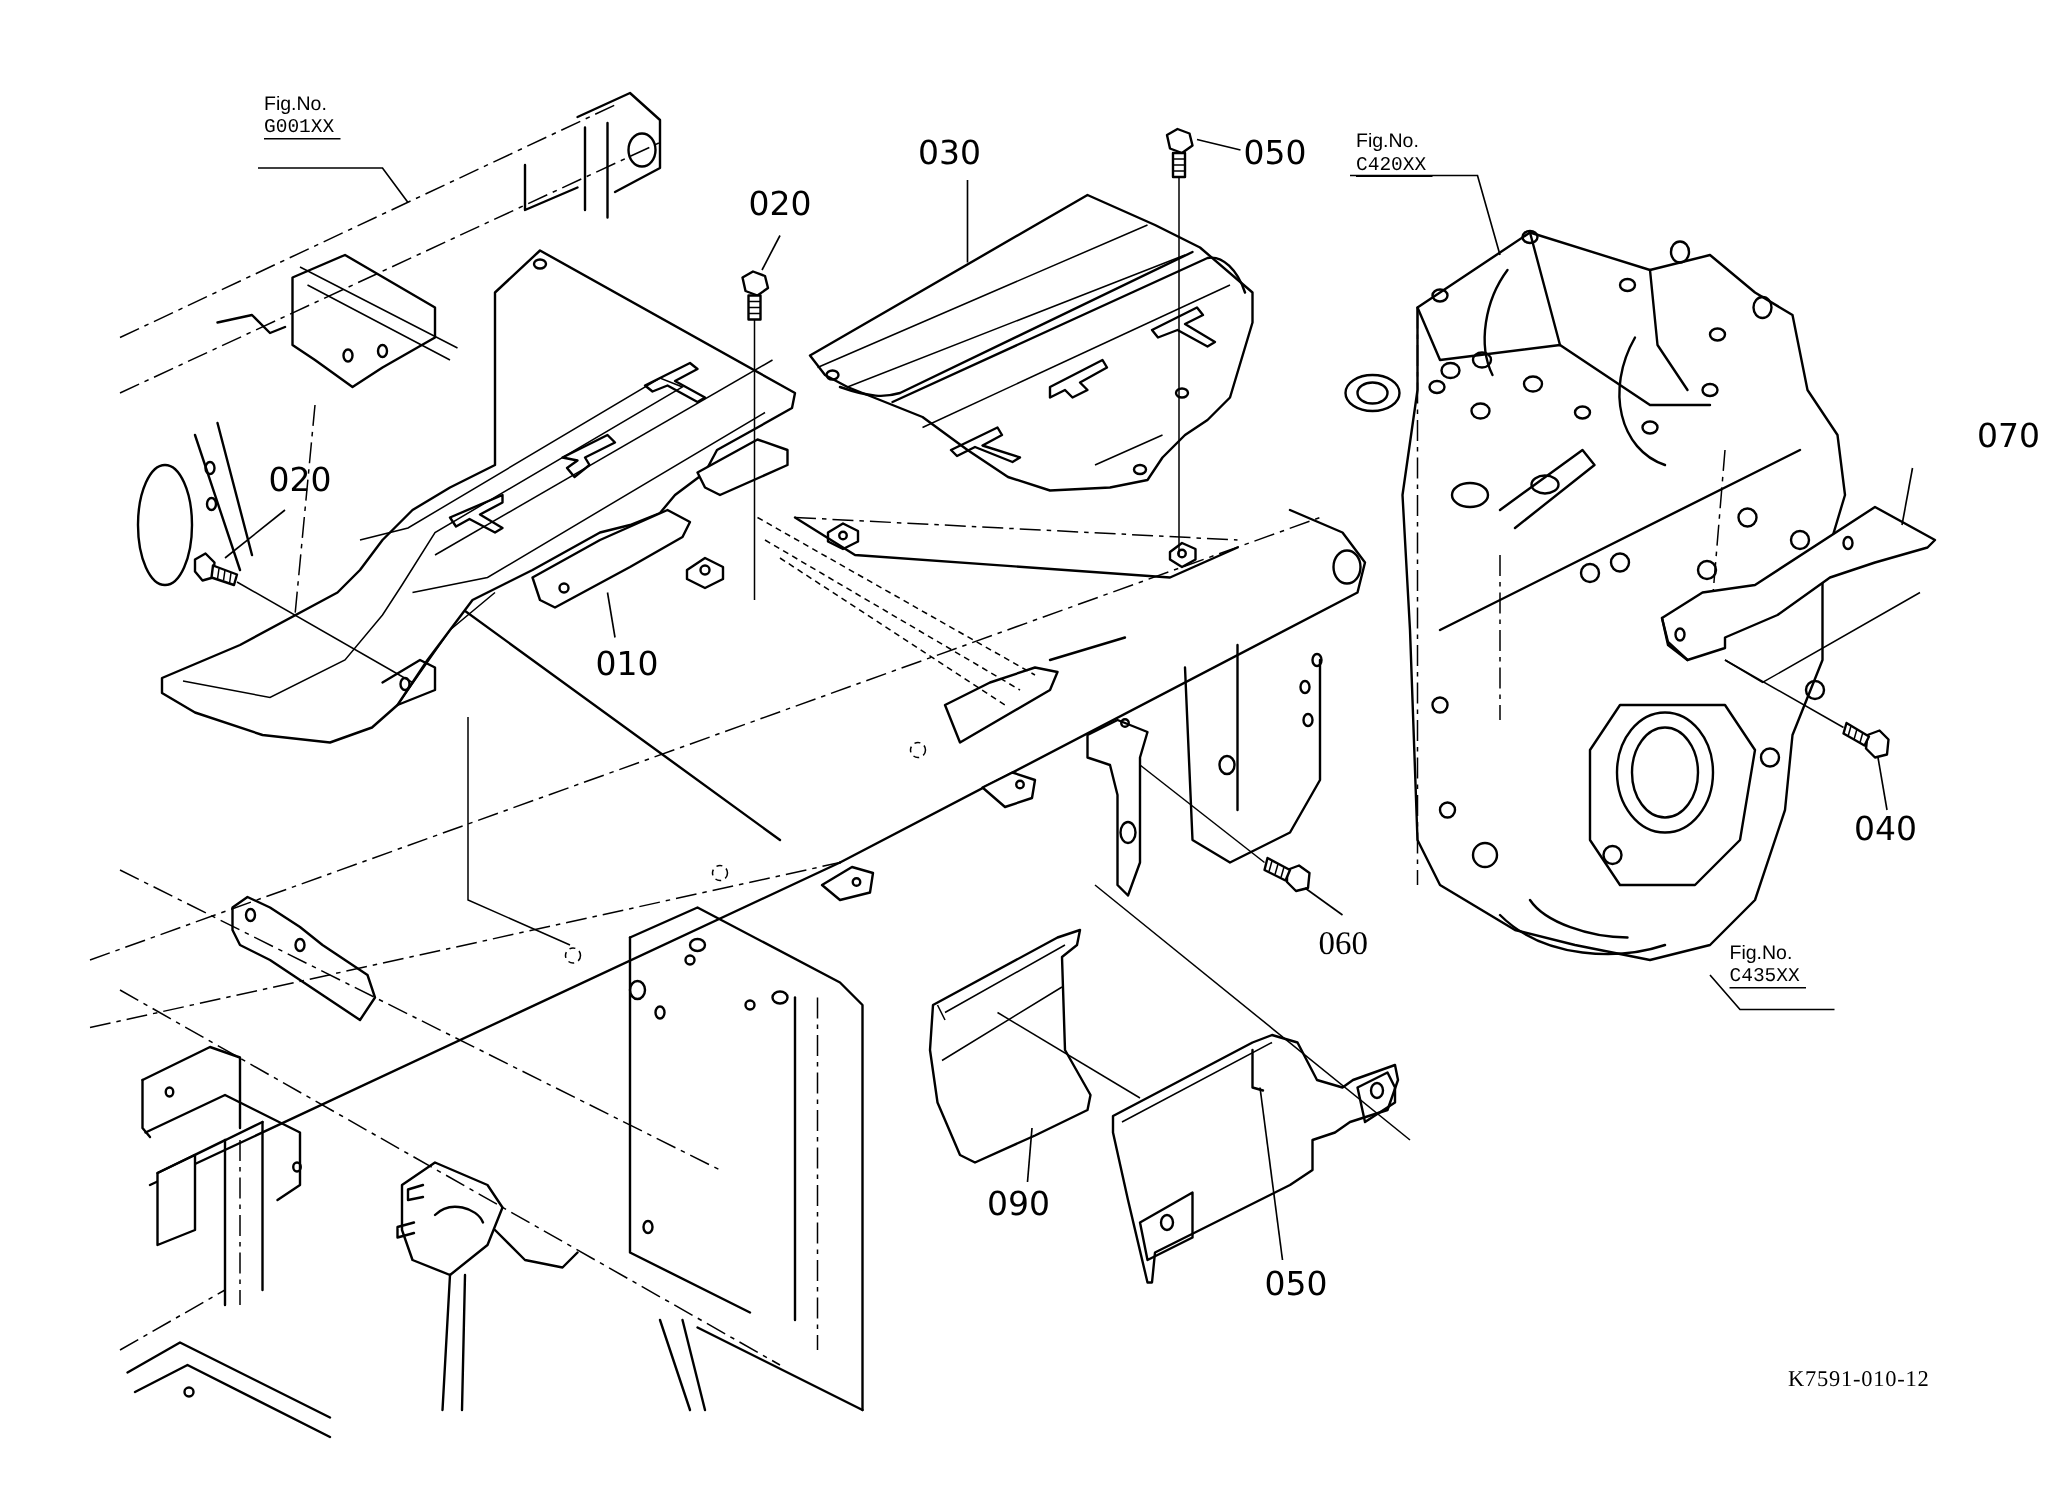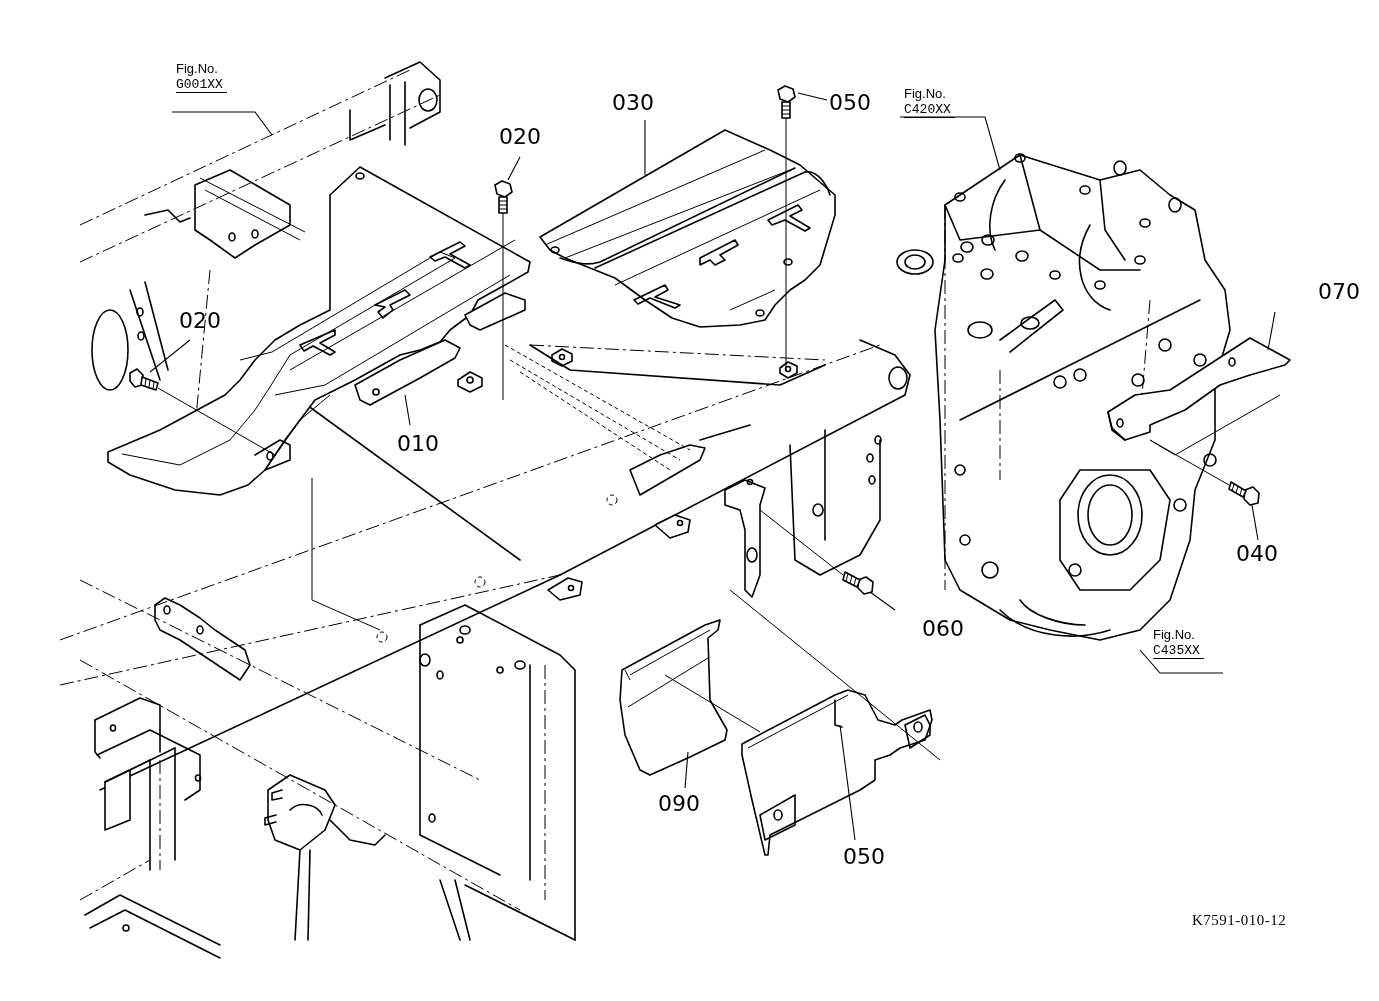--- a/index.html
+++ b/index.html
@@ -306,18 +306,18 @@
   <span>Fig.No.</span>
   <span class="code">C435XX</span>
 </div>
 
 <div class="lbl" style="left:397px; top:433px;text-align:right;">010</div>
 <div class="lbl" style="left:499px; top:126px;">020</div>
 <div class="lbl" style="left:179px; top:310px;">020</div>
 <div class="lbl" style="left:612px; top:92px;">030</div>
 <div class="lbl" style="left:829px; top:92px;">050</div>
 <div class="lbl" style="left:843px; top:846px;">050</div>
-<div class="lbl" style="left:922px; top:618px;">060</div>
+<div class="lbl" style="left:879px; top:618px;font-family:Liberation Serif, serif;">060</div>
 <div class="lbl" style="left:1318px; top:281px;">070</div>
 <div class="lbl" style="left:1236px; top:543px;">040</div>
 <div class="lbl" style="left:658px; top:793px;">090</div>
 
 <div class="code-id" style="left:1192px; top:912px;">K7591-010-12</div>
 
 </body></html>

